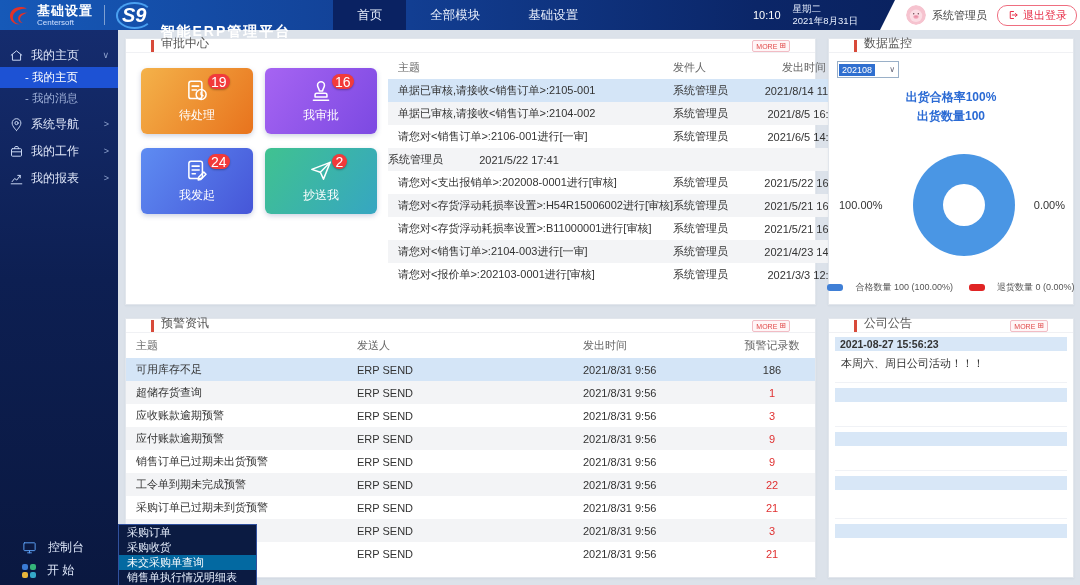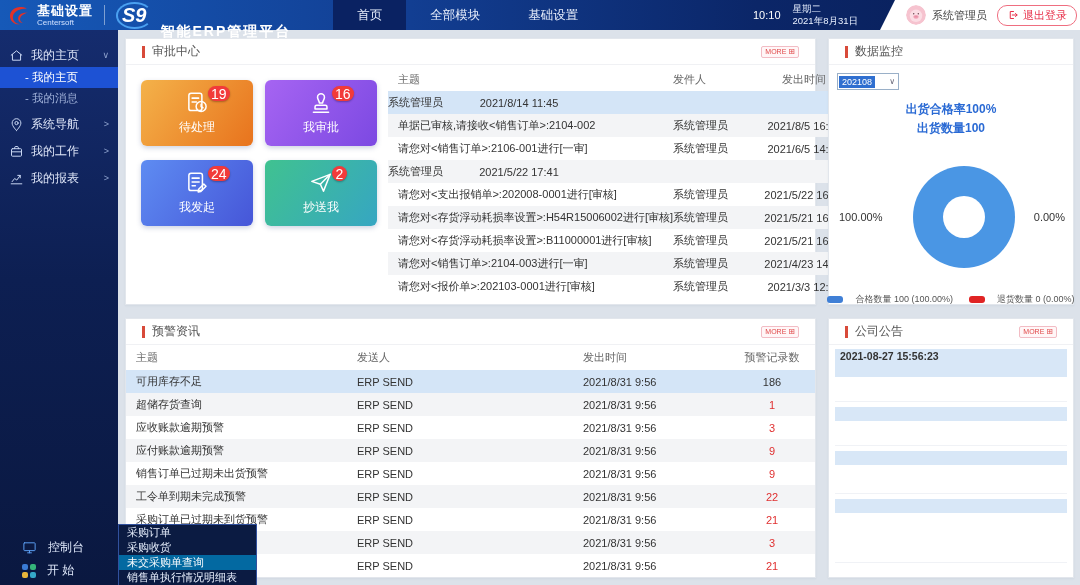--- a/index.html
+++ b/index.html
@@ -59,21 +59,21 @@
   .start-grid { display:grid; grid-template-columns:6px 6px; gap:2px; }
   .start-grid span { width:6px; height:6px; border-radius:2px; display:block; }
 
   
   .main { position:absolute; top:30px; left:118px; right:0; bottom:0; }
   .panel { position:absolute; background:#fff; border:1px solid #e2e6ec; box-shadow:0 1px 2px rgba(40,60,100,.06); }
   .panel.approval { left:7px;  top:8px;   width:691px; height:267px; }
   .panel.monitor  { left:710px; top:8px;  width:246px; height:267px; }
   .panel.alerts   { left:7px;  top:288px; width:691px; height:260px; }
   .panel.notice   { left:710px; top:288px; width:246px; height:260px; }
-  .panel-header { height:26px; display:flex; align-items:center; padding:0 16px; border-bottom:1px solid #f0f1f4; }
+  .panel-header { height:14px; display:flex; align-items:flex-end; padding:0 25px; border-bottom:1px solid #f0f1f4; }
   .accent { width:3px; height:12px; background:#d84a3a; margin-right:7px; flex:none; }
   .panel-title { font-size:12px; color:#555; }
   .more-badge { margin-left:auto; display:flex; align-items:center; gap:2px; font-size:7px; color:#e04848;
     border:1px solid #f2bcc4; background:#fff6f7; border-radius:2px; padding:1px 3px; cursor:pointer; }
   .more-grid::after { content:"⊞"; font-size:8px; line-height:1; }
 
   
   .approval-body { display:flex; height:240px; }
   .tiles { width:262px; flex:none; padding:15px 10px 0 15px; display:grid;
     grid-template-columns:112px 112px; grid-auto-rows:66px; gap:14px 12px; }
@@ -313,20 +313,21 @@
             </div>
           </div>
         <div class="atable">
           <div class="thead">
               <span class="ap-topic">主题</span>
               <span class="ap-sender">发件人</span>
               <span class="ap-time">发出时间</span>
             </div>
           <div id="approval-body">
               <div class="trow selected">
+                <span class="ap-topic">单据已审核,请接收&lt;销售订单&gt;:2105-001</span>
                 <span class="ap-sender">系统管理员</span>
                 <span class="ap-time">2021/8/14 11:45</span>
               </div>
               <div class="trow">
                 <span class="ap-topic">单据已审核,请接收&lt;销售订单&gt;:2104-002</span>
                 <span class="ap-sender">系统管理员</span>
                 <span class="ap-time">2021/8/5 16:38</span>
               </div>
               <div class="trow">
                 <span class="ap-topic">请您对&lt;销售订单&gt;:2106-001进行[一审]</span>
@@ -478,20 +479,21 @@
         <span class="accent"></span>
         <span class="panel-title">公司公告</span>
         <span class="more-badge">
           <span>MORE</span>
           <span class="more-grid"></span>
         </span>
       </div>
       <div class="notice-list" id="notice-list">
           <div class="n-entry">
             <div class="n-datebar">2021-08-27 15:56:23</div>
+            <div class="n-content">本周六、周日公司活动！！！</div>
           </div>
           <div class="n-entry">
             <div class="n-datebar"></div>
             <div class="n-content"></div>
           </div>
           <div class="n-entry">
             <div class="n-datebar"></div>
             <div class="n-content"></div>
           </div>
           <div class="n-entry">

